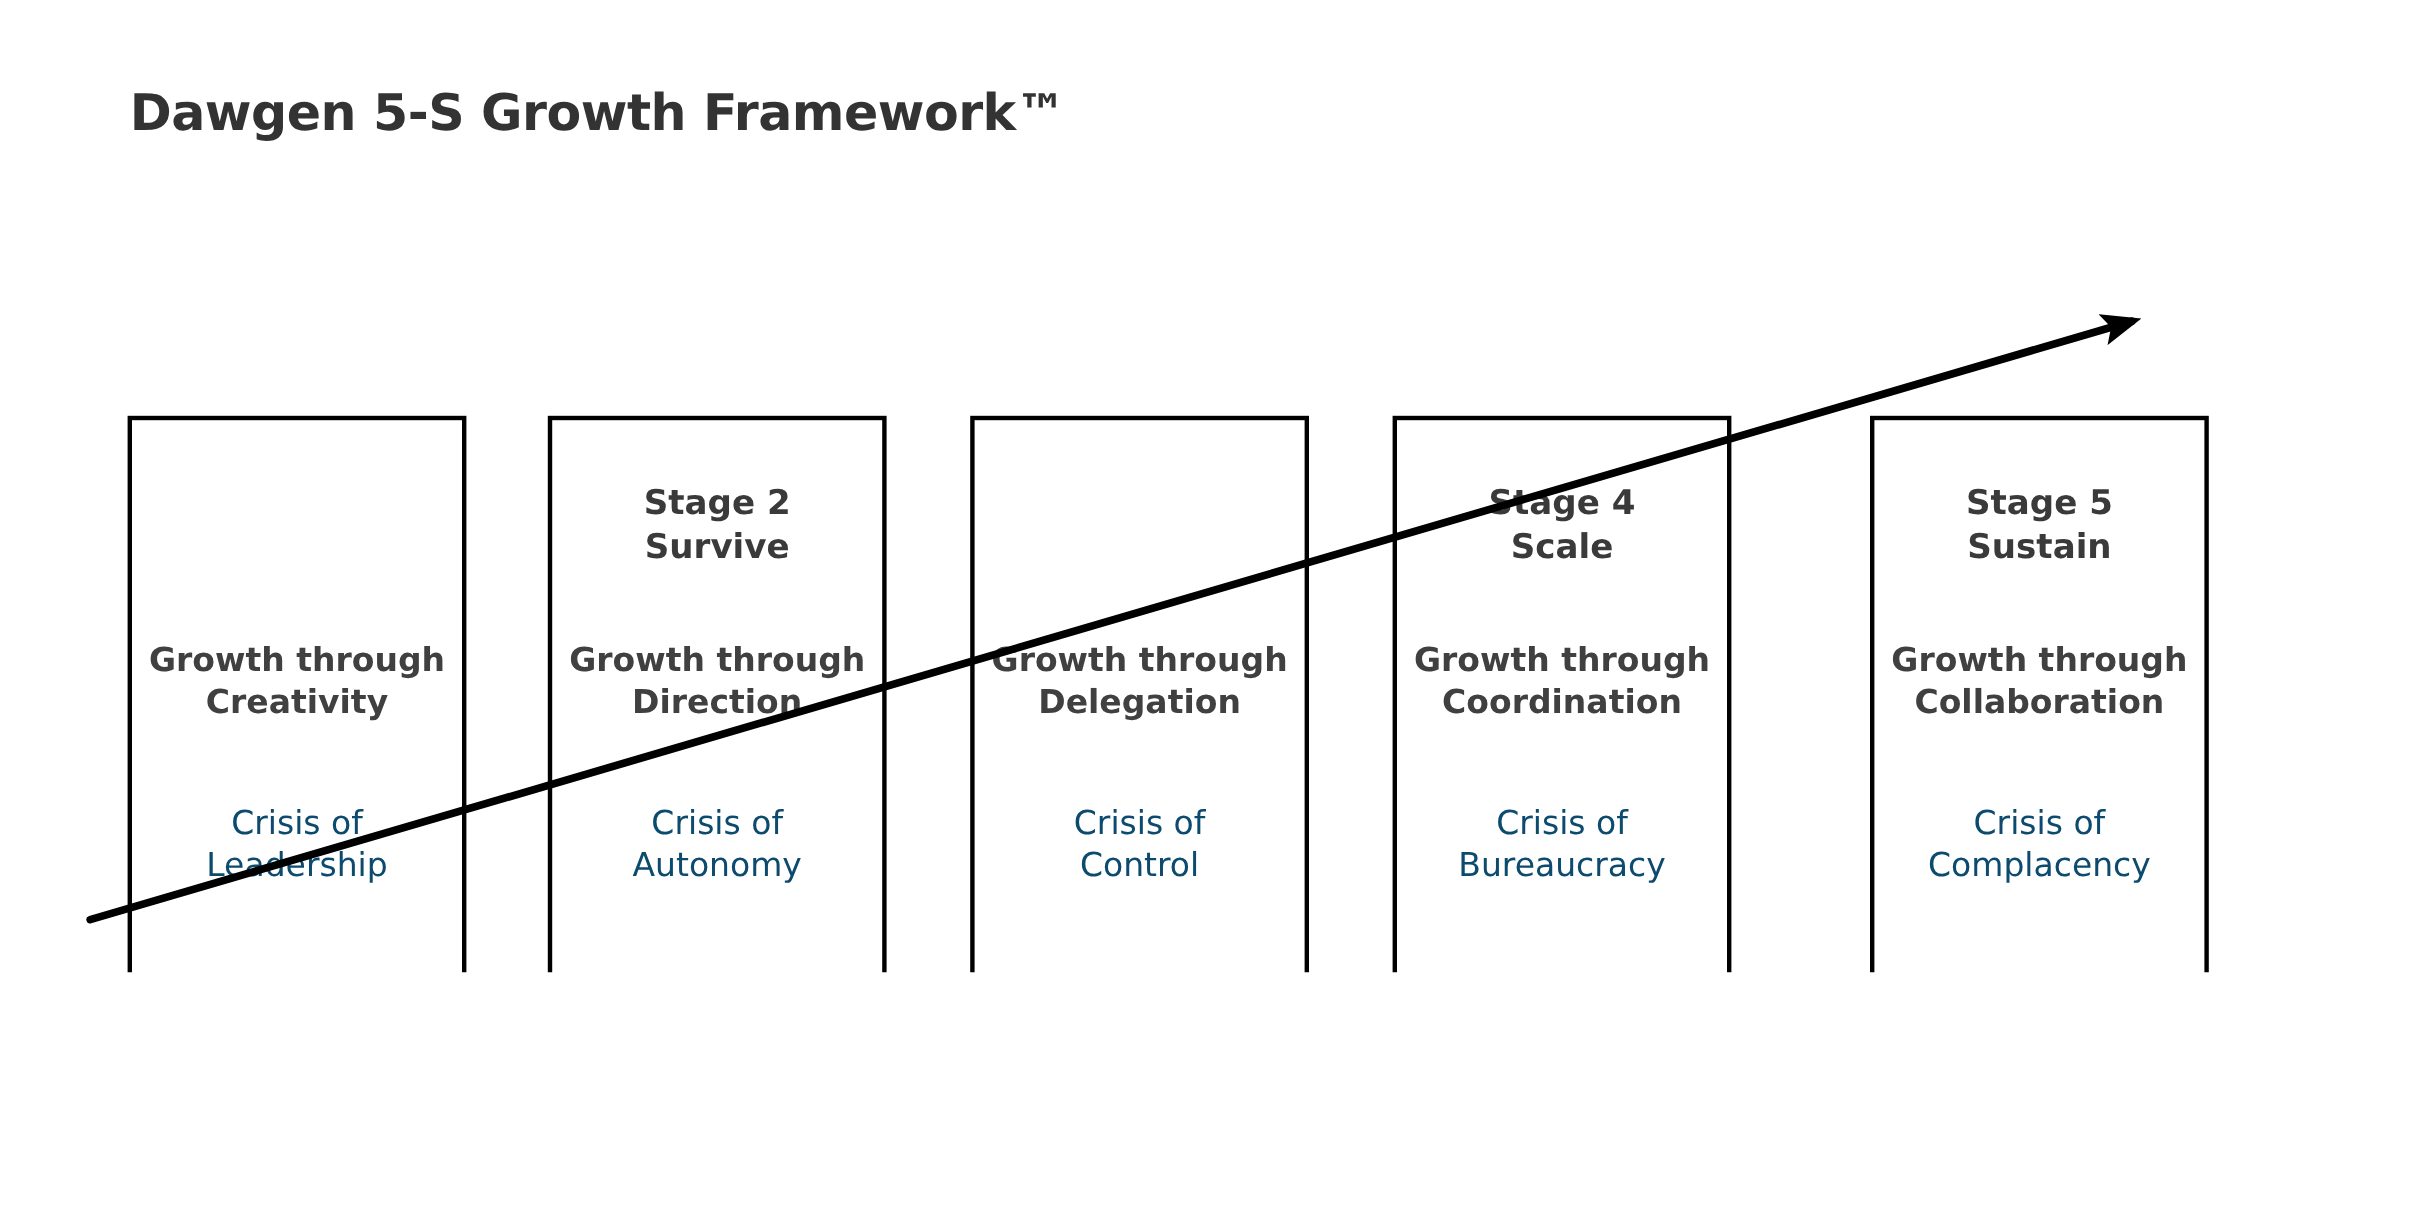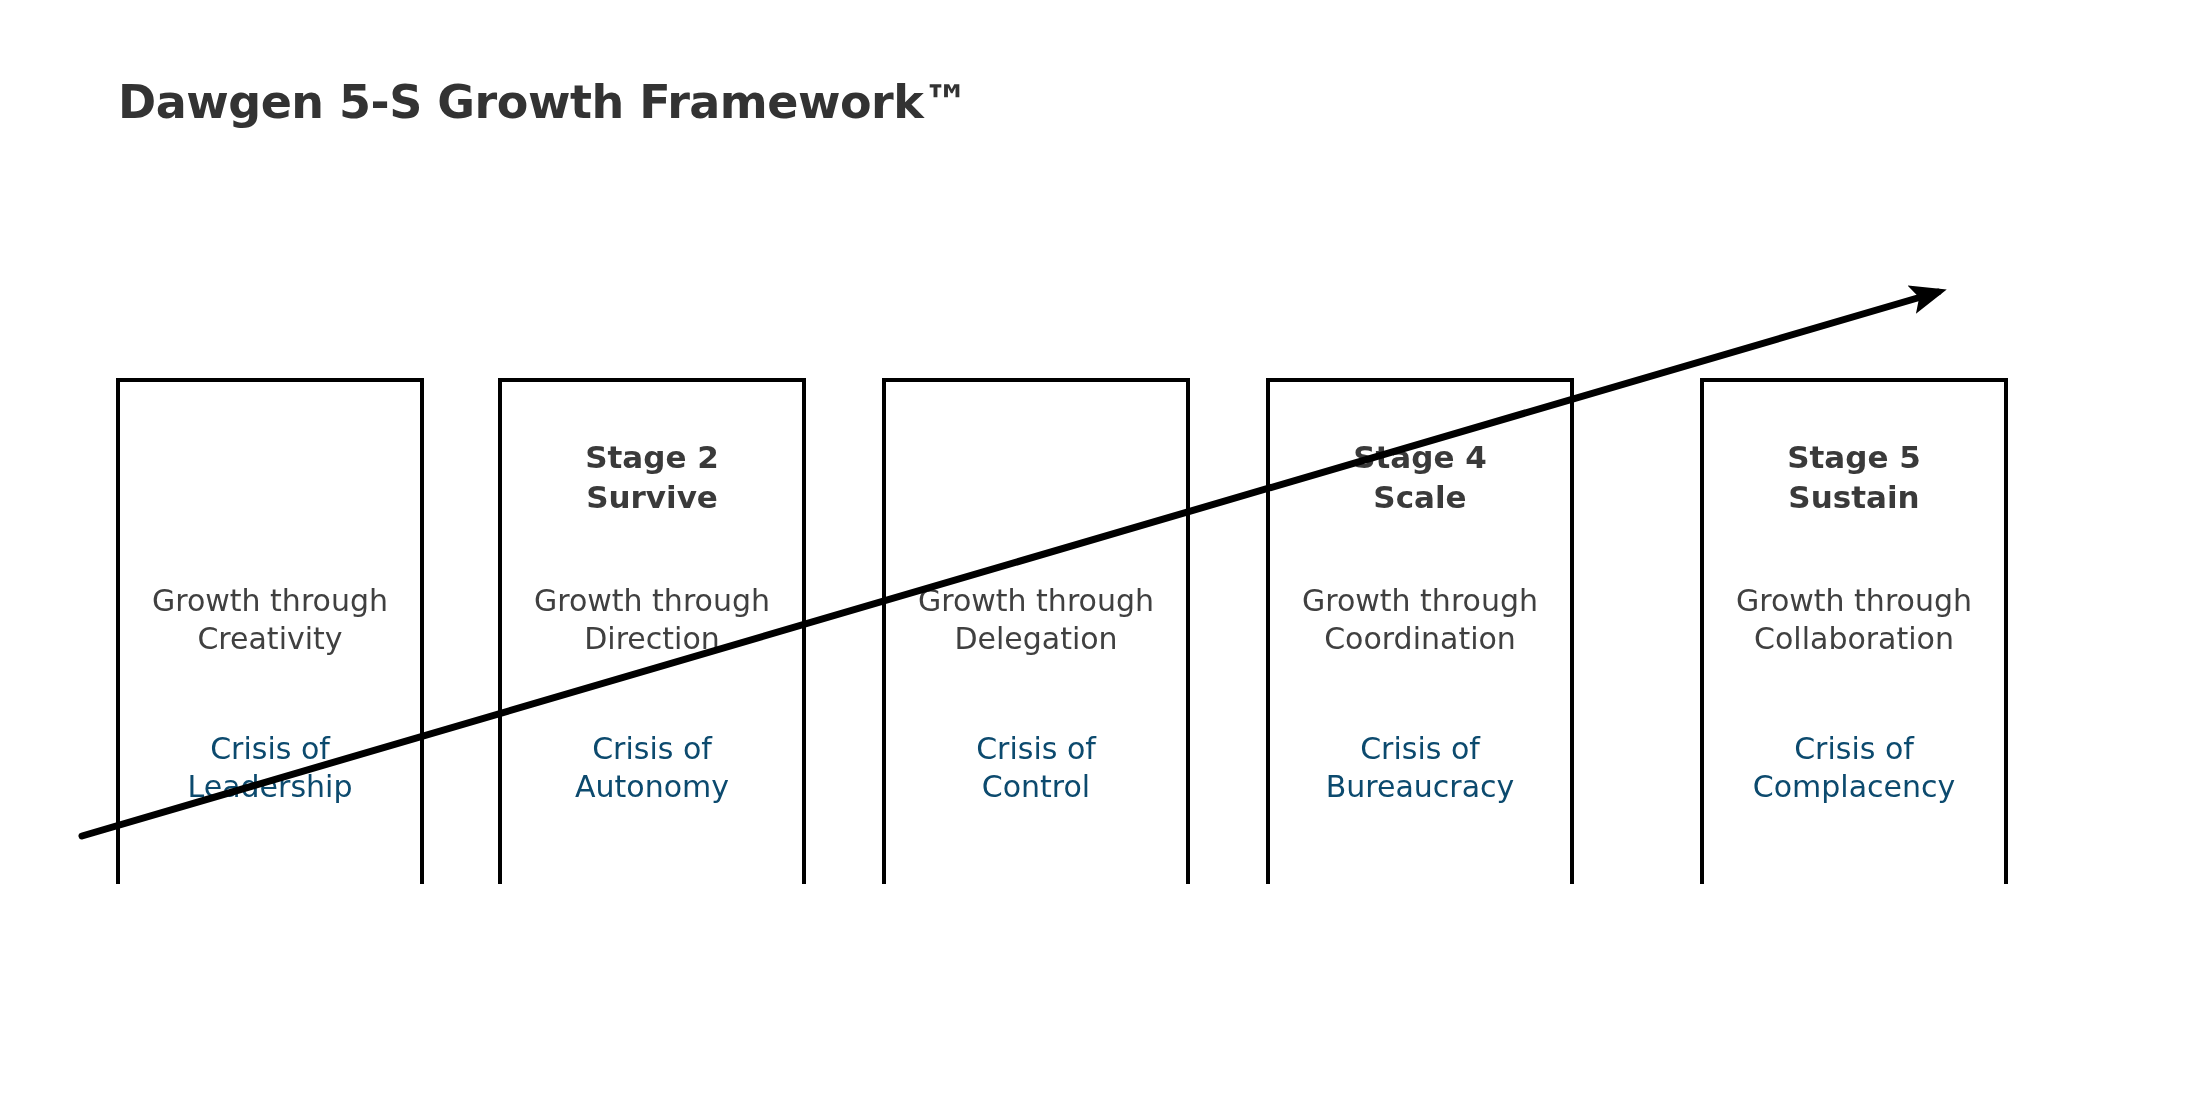--- a/index.html
+++ b/index.html
@@ -69,21 +69,21 @@
     color: #3a3a3a;
     line-height: 1.28;
     white-space: pre-line;
   }
   .stage-growth {
     position: absolute;
     left: -6px;
     right: -6px;
     top: 200px;
     font-size: 30px;
-    font-weight: normal;
+    font-weight: bold;
     color: #404040;
     line-height: 1.28;
     white-space: pre-line;
   }
   .stage-crisis {
     position: absolute;
     left: -6px;
     right: -6px;
     top: 348px;
     font-size: 30px;

